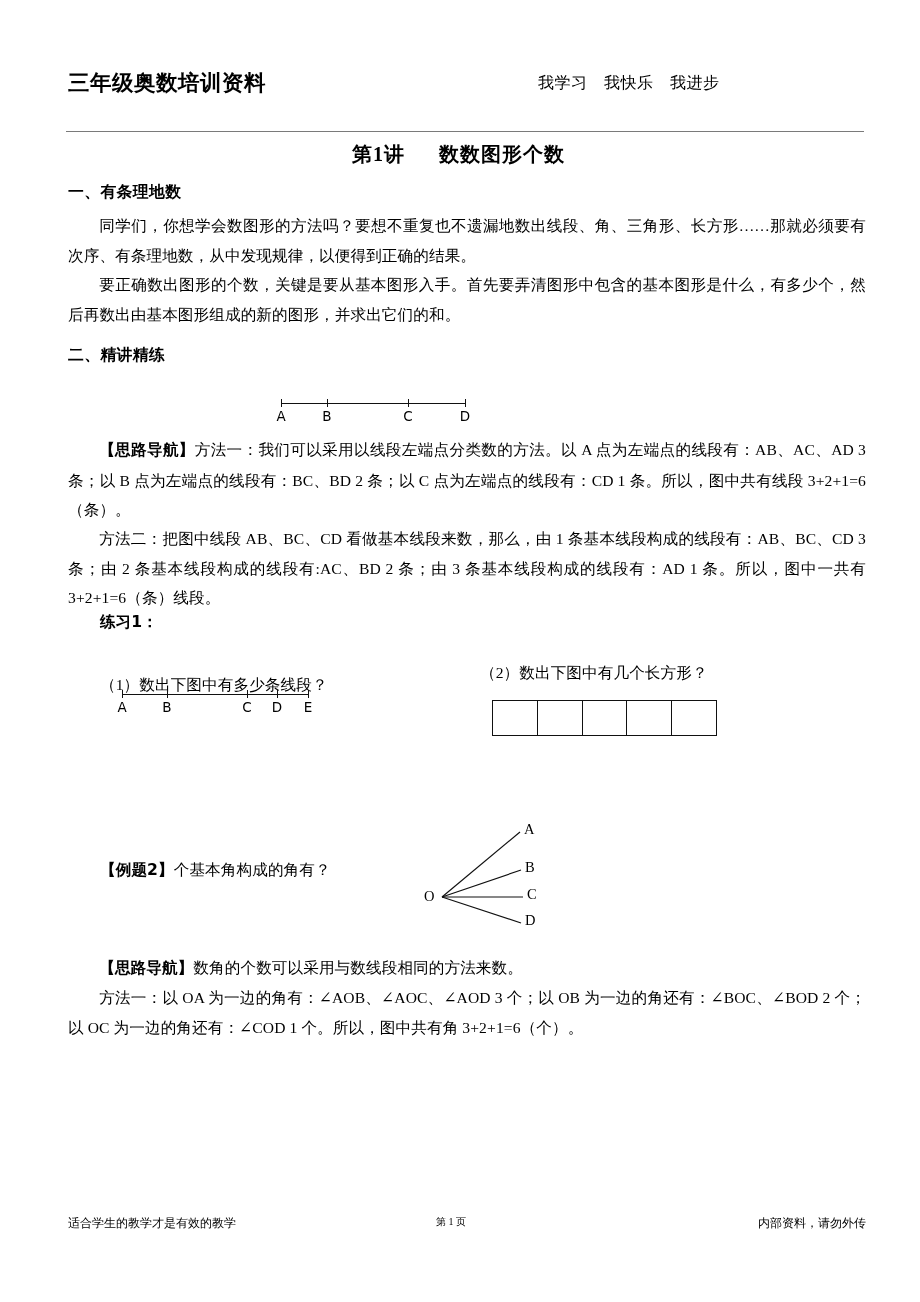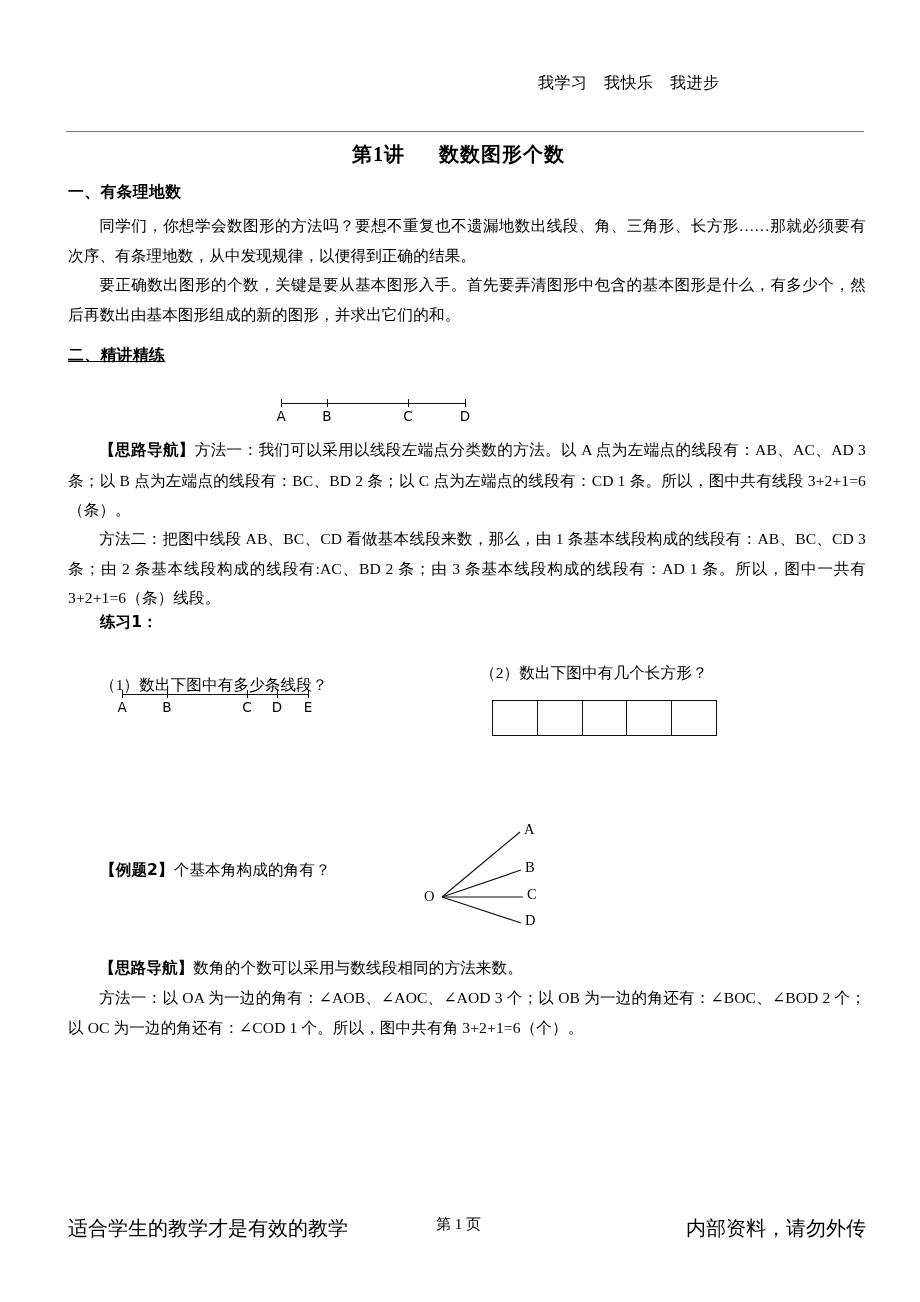--- a/index.html
+++ b/index.html
@@ -151,52 +151,53 @@
     position: absolute;
     left: 68px;
     top: 1215px;
     width: 798px;
     height: 24px;
   }
   .footer-left, .footer-center, .footer-right {
     position: absolute;
     top: 0;
     font-family: "DejaVu Sans", "Liberation Sans", sans-serif;
-    font-size: 20px;
+    font-size: 12px;
     white-space: nowrap;
   }
   .footer-left { left: 0; }
   .footer-center {
     left: 368px;
     font-family: "Liberation Serif", "DejaVu Serif", serif;
-    font-size: 15px;
+    font-size: 10px;
   }
   .footer-right { right: 0; }
 </style>
 </head>
 <body>
 
 <div class="page">
 
   <div class="header">
+    <div class="header-title">三年级奥数培训资料</div>
     <div class="header-slogan">我学习　我快乐　我进步</div>
   </div>
   <div class="header-rule"></div>
 
   <div class="doc-title">
     <span>第1讲</span><span class="gap"></span><span>数数图形个数</span>
   </div>
 
   <div class="sec-head" style="top:182px;">一、有条理地数</div>
 
   <div class="txt ind" style="top:211px;">同学们，你想学会数图形的方法吗？要想不重复也不遗漏地数出线段、角、三角形、长方形……那就必须要有次序、有条理地数，从中发现规律，以便得到正确的结果。</div>
 
   <div class="txt ind" style="top:270px;">要正确数出图形的个数，关键是要从基本图形入手。首先要弄清图形中包含的基本图形是什么，有多少个，然后再数出由基本图形组成的新的图形，并求出它们的和。</div>
 
-  <div class="sec-head" style="top:345px;text-decoration:underline;">二、精讲精练</div>
+  <div class="sec-head" style="top:345px;">二、精讲精练</div>
 
 
   <div class="fig">
     <div class="seg-line" style="left:281px; top:403px; width:184px;"></div>
     <div class="tick" style="left:281px; top:399px;"></div>
     <div class="tick" style="left:327px; top:399px;"></div>
     <div class="tick" style="left:408px; top:399px;"></div>
     <div class="tick" style="left:465px; top:399px;"></div>
     <div class="pt-label" style="left:273px; top:408px;">A</div>
     <div class="pt-label" style="left:319px; top:408px;">B</div>

